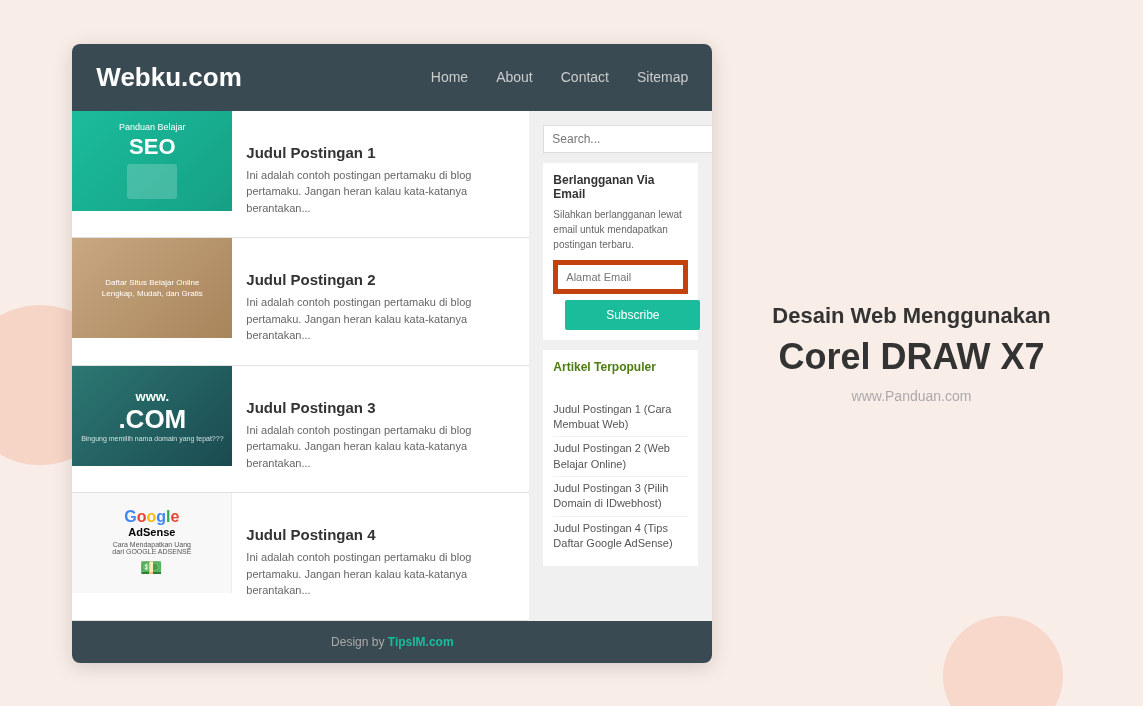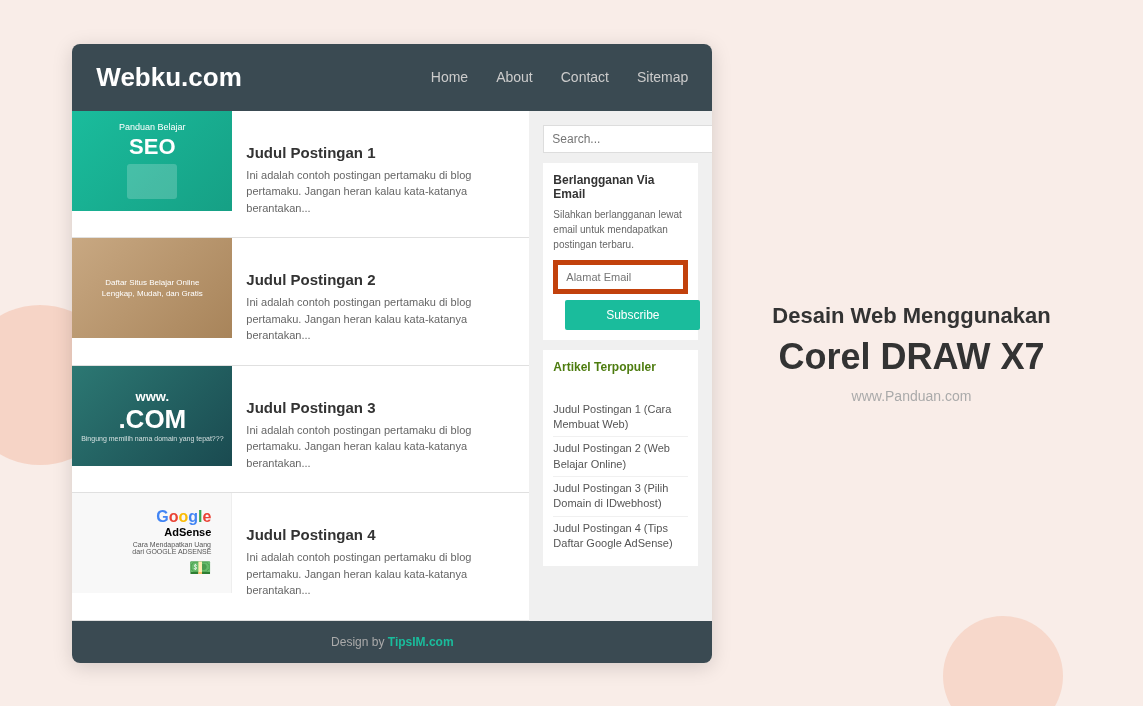--- a/index.html
+++ b/index.html
@@ -171,21 +171,21 @@
     .thumb-3-sub {
       color: rgba(255,255,255,0.8);
       font-size: 7px;
       text-align: center;
     }
     
     .thumb-4 {
       background: #f8f8f8;
       display: flex;
       flex-direction: column;
-      align-items: flex-end;
+      align-items: center;
       justify-content: center;
       height: 100%;
       padding: 20px;
       border-right: 1px solid #eee;
     }
     .thumb-4-google {
       font-size: 16px;
       font-weight: bold;
     }
     .thumb-4-google span:nth-child(1){color:#4285F4}

